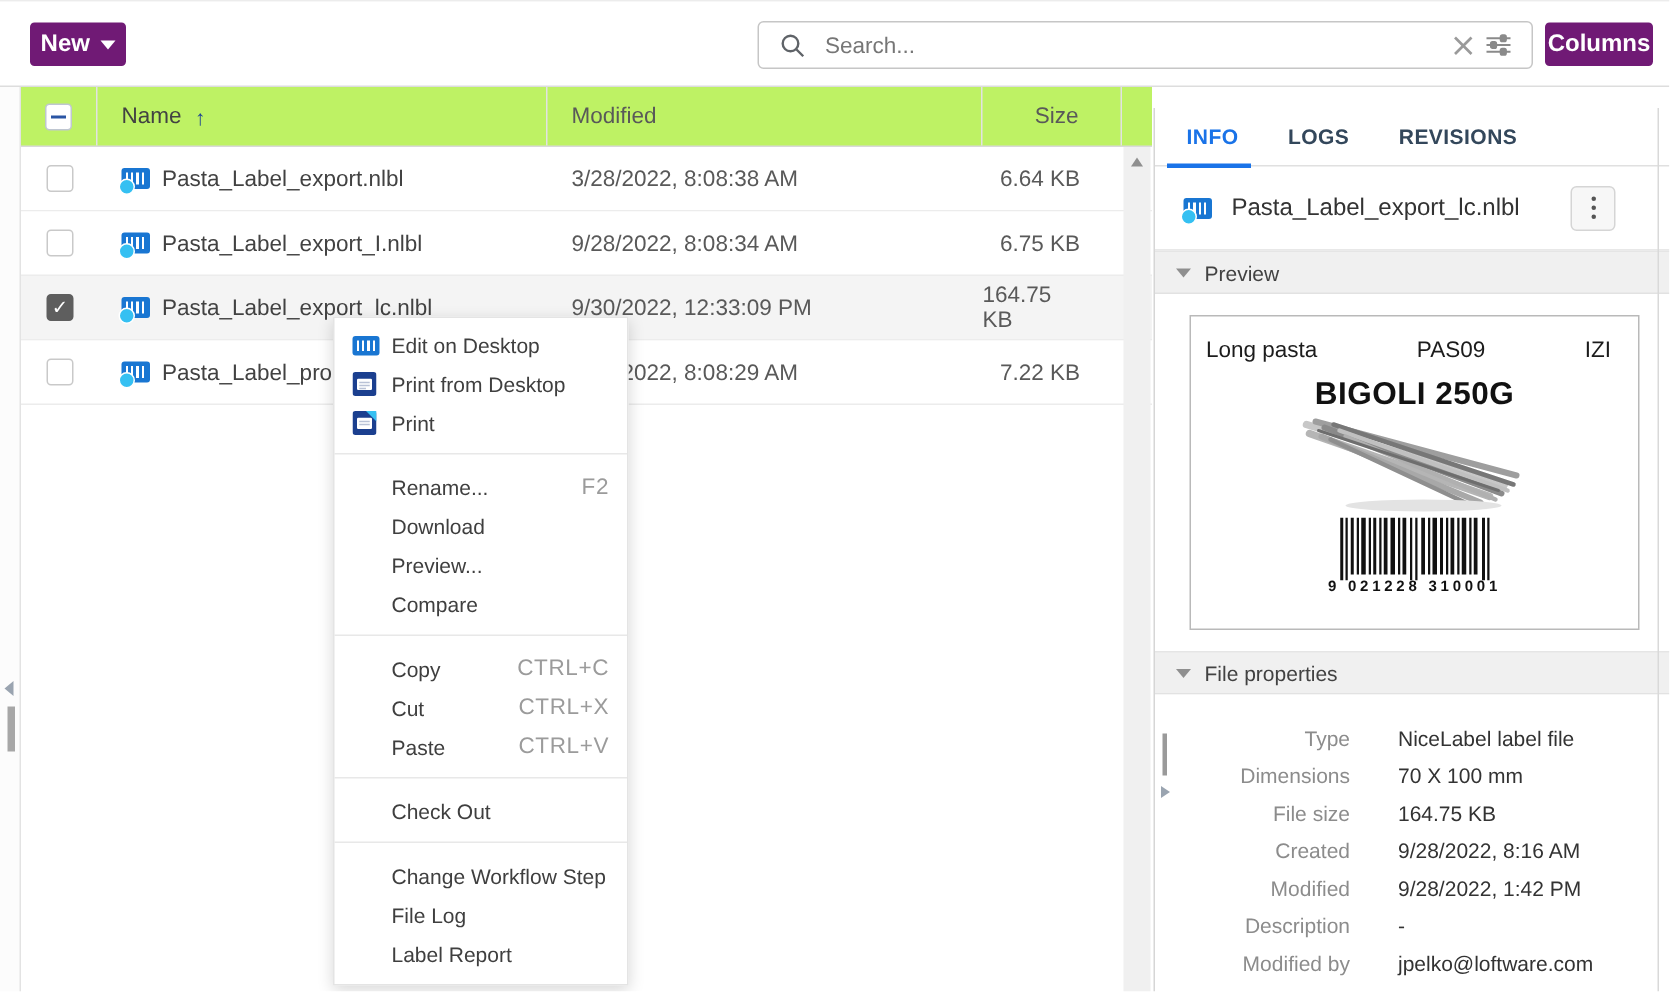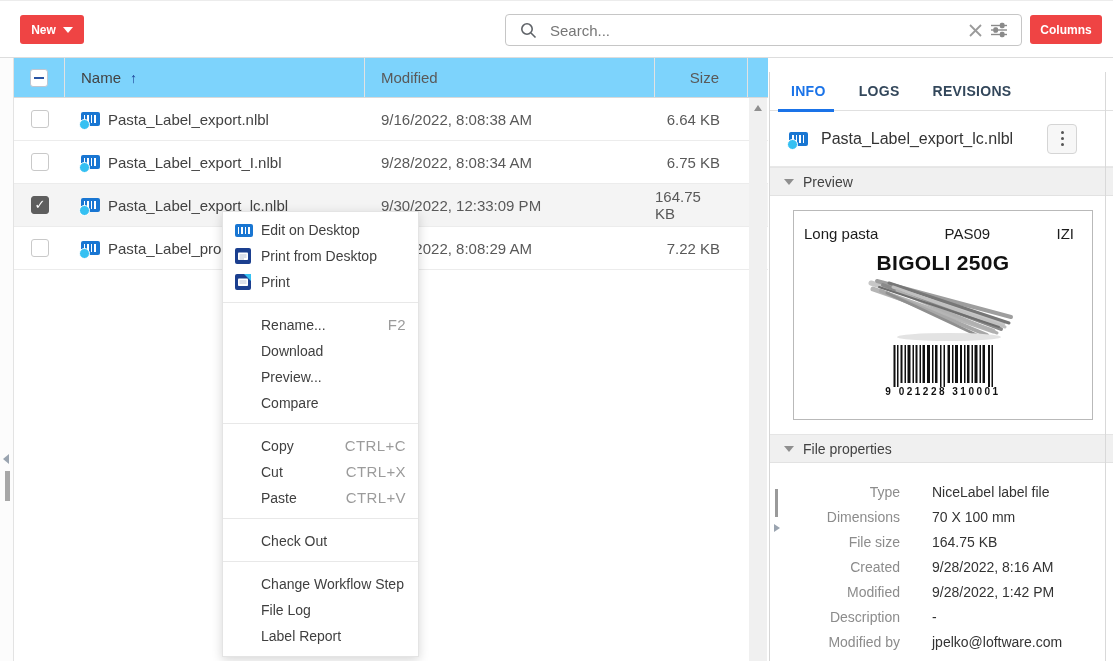--- a/index.html
+++ b/index.html
@@ -2,40 +2,40 @@
 <html><head>
 <meta charset="utf-8">
 <style>
   * { margin:0; padding:0; box-sizing:border-box; }
   html,body { width:1113px; height:661px; overflow:hidden; }
   body { font-family:"Liberation Sans","DejaVu Sans",sans-serif; background:#fff; color:#424242; }
   #app { position:relative; width:1113px; height:661px; overflow:hidden; border-top:1px solid #ececec; }
 
   
   .topbar { position:absolute; left:0; top:0; width:1113px; height:57px; background:#fff; border-bottom:1px solid #ddd; }
-  .btn-primary { position:absolute; background:#ef4444; color:#fff; font-size:12px; font-weight:bold;
+  .btn-primary { position:absolute; background:#701a75; color:#fff; font-size:16px; font-weight:bold;
                  border:none; border-radius:3px; cursor:pointer; display:flex; align-items:center; justify-content:center; gap:7px; }
   .btn-new { left:20px; top:14px; width:64px; height:29px; }
   .btn-columns { left:1030px; top:14px; width:72px; height:29px; }
   .caret-down { width:0; height:0; border-left:5px solid transparent; border-right:5px solid transparent; border-top:6px solid #fff; }
 
   .searchbox { position:absolute; left:505px; top:13px; width:517px; height:32px; border:1px solid #c6c6c6; border-radius:4px;
                background:#fff; display:flex; align-items:center; padding:0 10px; }
   .searchbox input { flex:1; border:none; outline:none; font-size:15px; color:#c2410c; font-family:inherit; margin-left:10px; }
   .searchbox input::placeholder { color:#767676; }
   .sb-icon { display:flex; align-items:center; justify-content:center; width:24px; height:24px; }
 
   
   .left-gutter { position:absolute; left:0; top:57px; width:14px; height:604px; background:#fcfcfc; border-right:1px solid #e3e3e3; }
   .lg-arrow { position:absolute; left:3px; top:396px; width:0; height:0; border-top:5px solid transparent; border-bottom:5px solid transparent; border-right:6px solid #9aa4b0; }
   .lg-bar { position:absolute; left:5px; top:413px; width:5px; height:30px; background:#a7a7a7; }
 
   
   .table { position:absolute; left:14px; top:57px; width:754px; height:604px; background:#fff; }
-  .thead { display:flex; height:40px; background:#7dd3fc; border-bottom:1px solid #d9d9d9; color:#9a9a9a; font-size:15px; }
+  .thead { display:flex; height:40px; background:#bef264; border-bottom:1px solid #d9d9d9; color:#9a9a9a; font-size:15px; }
   .th { display:flex; align-items:center; border-right:1px solid #e2e2e2; padding-left:16px; }
   .th.c-sel { width:51px; justify-content:center; padding-left:0; }
   .th.c-name { width:300px; gap:9px; }
   .th.c-mod { width:290px; }
   .th.c-size { width:93px; }
   .th.c-pad { width:20px; border-right:none; }
   .row { display:flex; height:43px; border-bottom:1px solid #ececec; background:#fff; font-size:15px; align-items:center; }
   .row.selected { background:#f4f4f4; }
   .cell { display:flex; align-items:center; height:100%; }
   .c-sel { width:51px; justify-content:center; }
@@ -180,21 +180,21 @@
     </div>
 
     <div class="row">
       <div class="cell c-sel">
           <span class="checkbox"></span>
         </div>
       <div class="cell c-name">
           <span class="file-icon"></span>
         <span class="name-text">Pasta_Label_export.nlbl</span>
         </div>
-      <div class="cell c-mod">9/16/2022, 8:08:38 AM</div>
+      <div class="cell c-mod">3/28/2022, 8:08:38 AM</div>
       <div class="cell c-size">6.64 KB</div>
     </div>
 
     <div class="row">
       <div class="cell c-sel">
           <span class="checkbox"></span>
         </div>
       <div class="cell c-name">
           <span class="file-icon"></span>
         <span class="name-text">Pasta_Label_export_I.nlbl</span>

